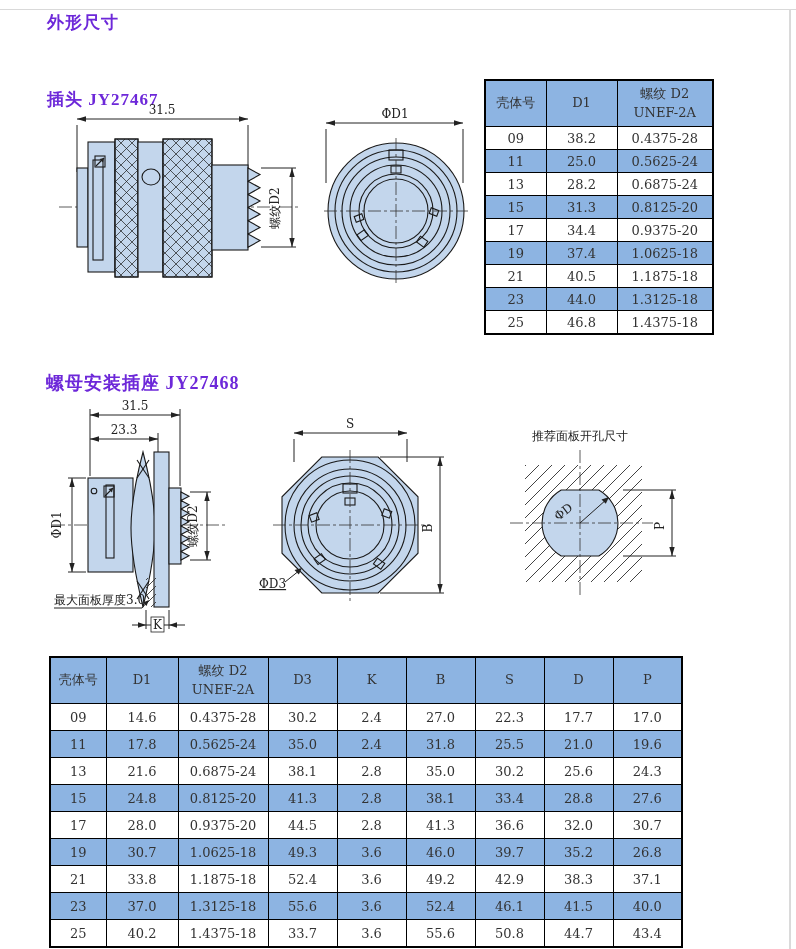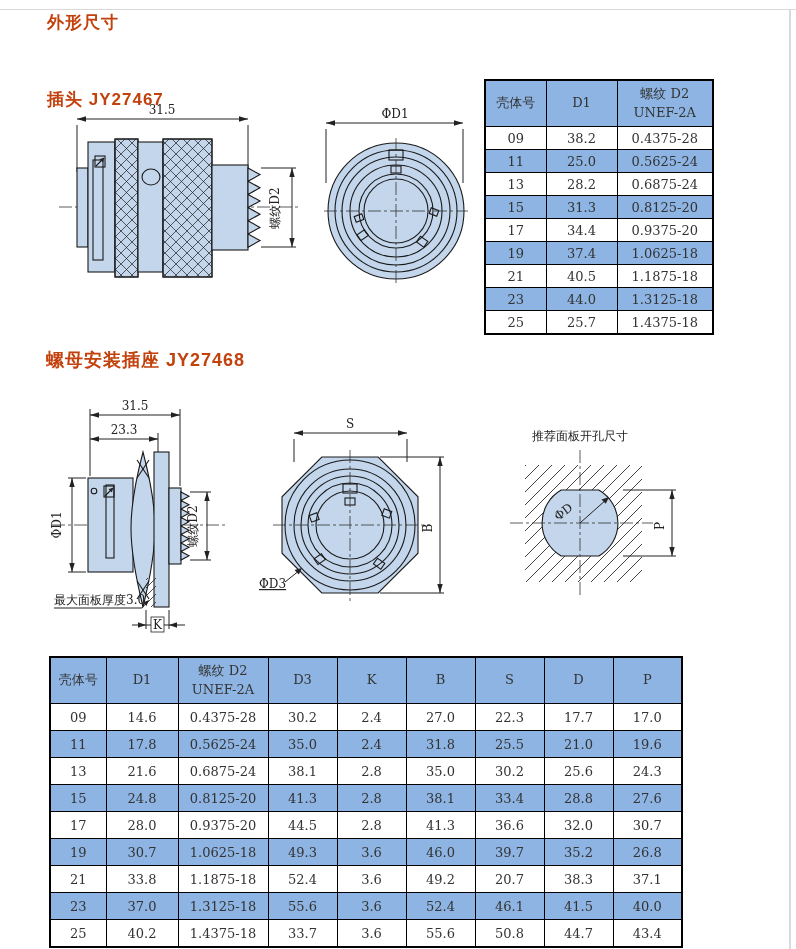--- a/index.html
+++ b/index.html
@@ -1,24 +1,24 @@
 <!DOCTYPE html>
 <html><head>
 <meta charset="utf-8">
 <style>
   html,body{margin:0;padding:0;background:#fff;}
   .page{position:relative;width:796px;height:949px;background:#ffffff;overflow:hidden;
         font-family:"Liberation Sans",sans-serif;}
   .edge-top{position:absolute;left:0;top:9px;width:796px;height:1px;background:#d9d9d9;}
   .edge-right{position:absolute;left:789px;top:9px;width:2px;height:940px;background:#dadada;}
-  .heading{position:absolute;margin:0;color:#c2410c;font-family:Liberation Sans, sans-serif;
+  .heading{position:absolute;margin:0;color:#6d28d9;font-family:Liberation Serif, serif;
            font-weight:bold;letter-spacing:1px;}
   #page-title{left:47px;top:11px;font-size:17px;}
   #plug-heading{left:47px;top:53px;font-size:17px;margin-top:35px;}
-  #socket-heading{left:46px;top:348px;font-size:18px;}
+  #socket-heading{left:46px;top:371px;font-size:18px;}
   table.dim{position:absolute;border-collapse:collapse;table-layout:fixed;border:2px solid #000;
             font-family:"DejaVu Serif",serif;color:#333;text-align:center;background:#fff;padding-left:8px;}
   table.dim th,table.dim td{border:1px solid #000;padding:0;overflow:hidden;}
   table.dim thead th{height:45px;background:#8db4e2;font-weight:normal;font-size:13px;
                      white-space:pre-line;line-height:1.45;}
   table.dim tbody td{font-size:13px;}
   table.dim tbody tr:nth-child(even) td{background:#8db4e2;}
   #plug-table{left:484px;top:79px;width:228px;}
   #plug-table tbody td{height:22px;}
   #socket-table{left:49px;top:656px;width:632px;}
@@ -305,21 +305,21 @@
           <td>40.5</td>
           <td>1.1875-18</td>
         </tr>
         <tr>
           <td>23</td>
           <td>44.0</td>
           <td>1.3125-18</td>
         </tr>
         <tr>
           <td>25</td>
-          <td>25.7</td>
+          <td>46.8</td>
           <td>1.4375-18</td>
         </tr>
       </tbody>
     </table>
 
   <table class="dim" id="socket-table">
     <colgroup>
       <col style="width:56px">
         <col style="width:72px">
         <col style="width:90px">
@@ -411,21 +411,21 @@
           <td>35.2</td>
           <td>26.8</td>
         </tr>
         <tr>
           <td>21</td>
           <td>33.8</td>
           <td>1.1875-18</td>
           <td>52.4</td>
           <td>3.6</td>
           <td>49.2</td>
-          <td>20.7</td>
+          <td>42.9</td>
           <td>38.3</td>
           <td>37.1</td>
         </tr>
         <tr>
           <td>23</td>
           <td>37.0</td>
           <td>1.3125-18</td>
           <td>55.6</td>
           <td>3.6</td>
           <td>52.4</td>

